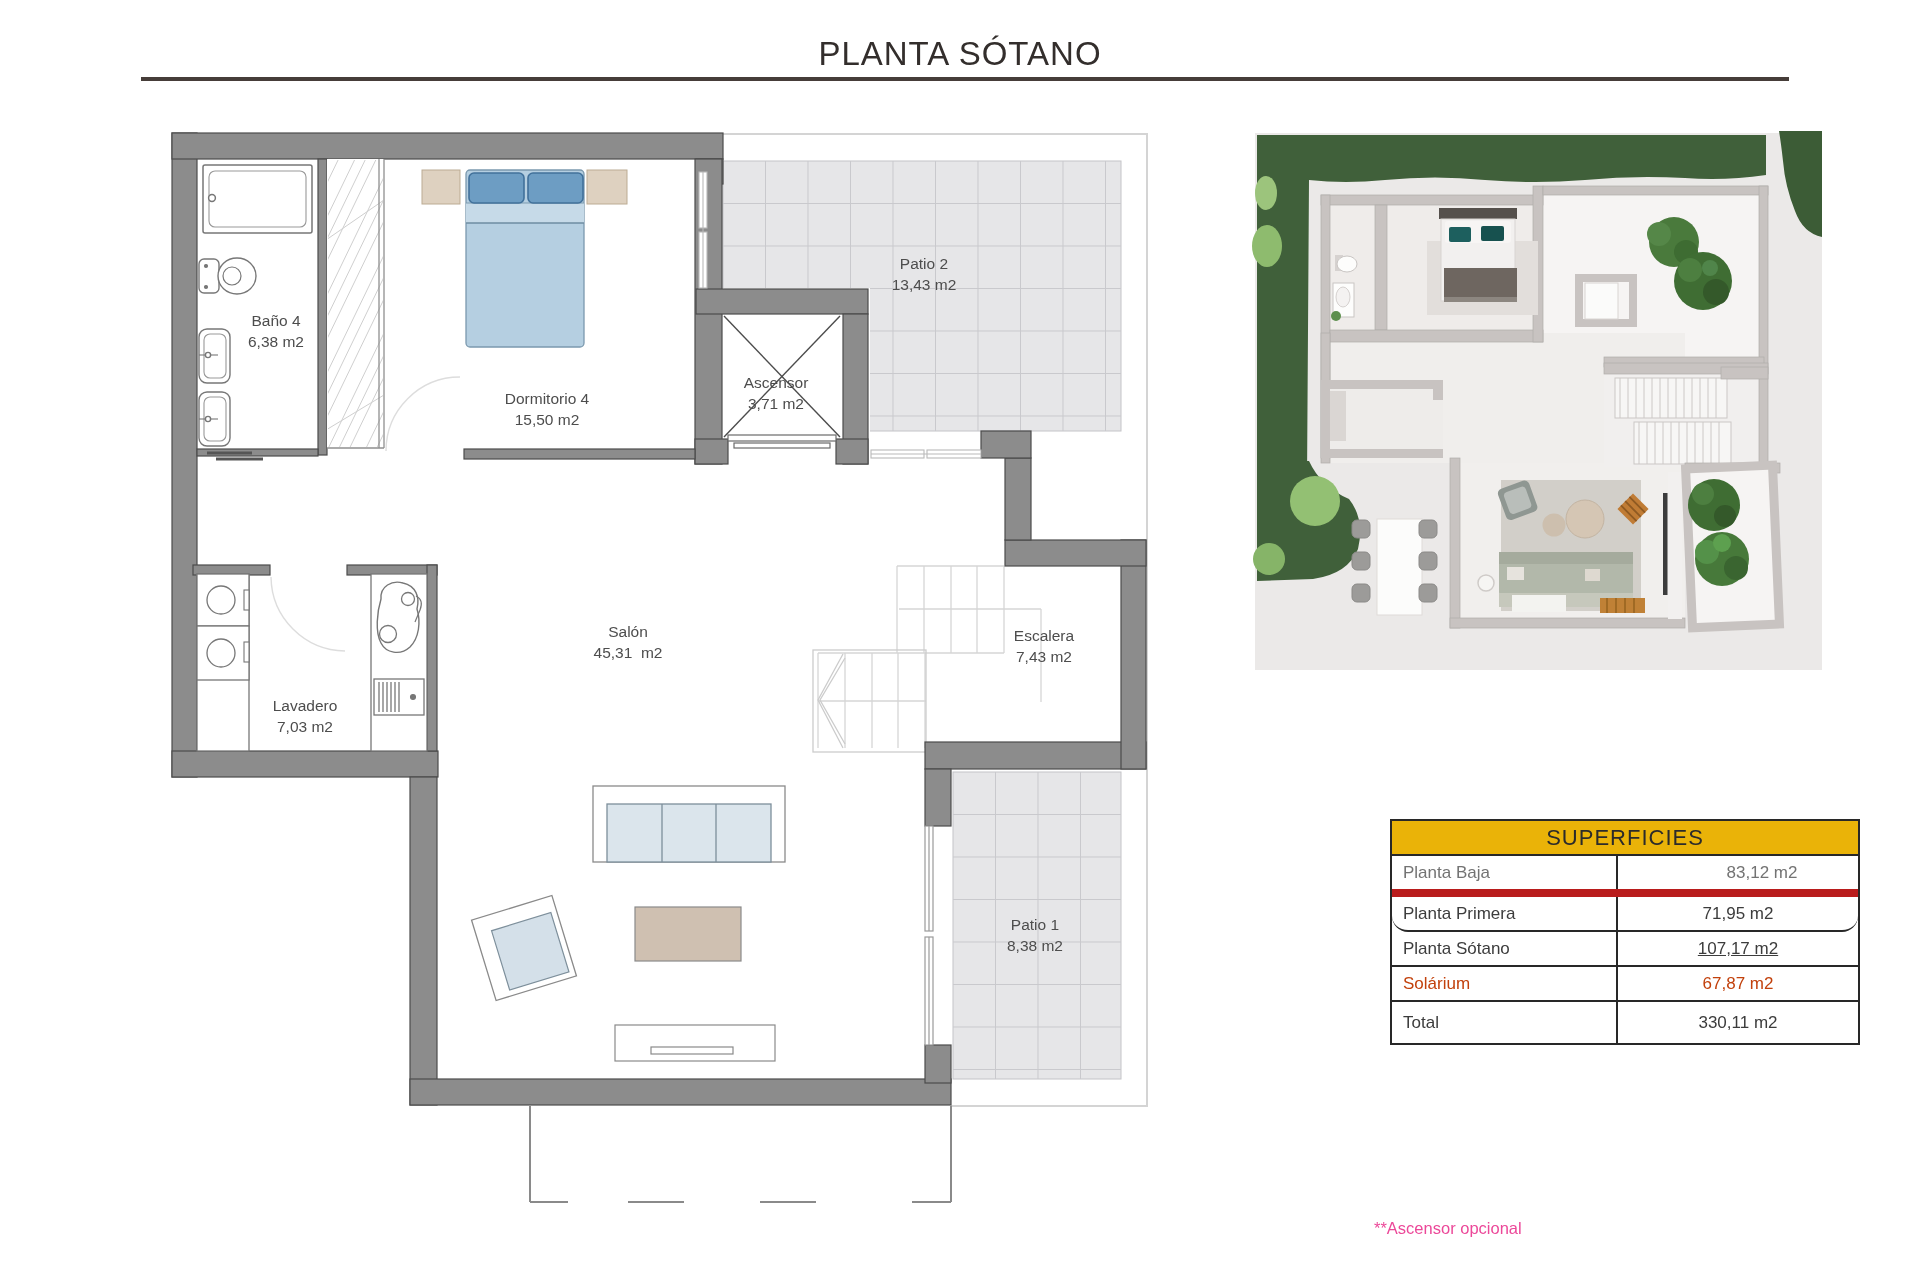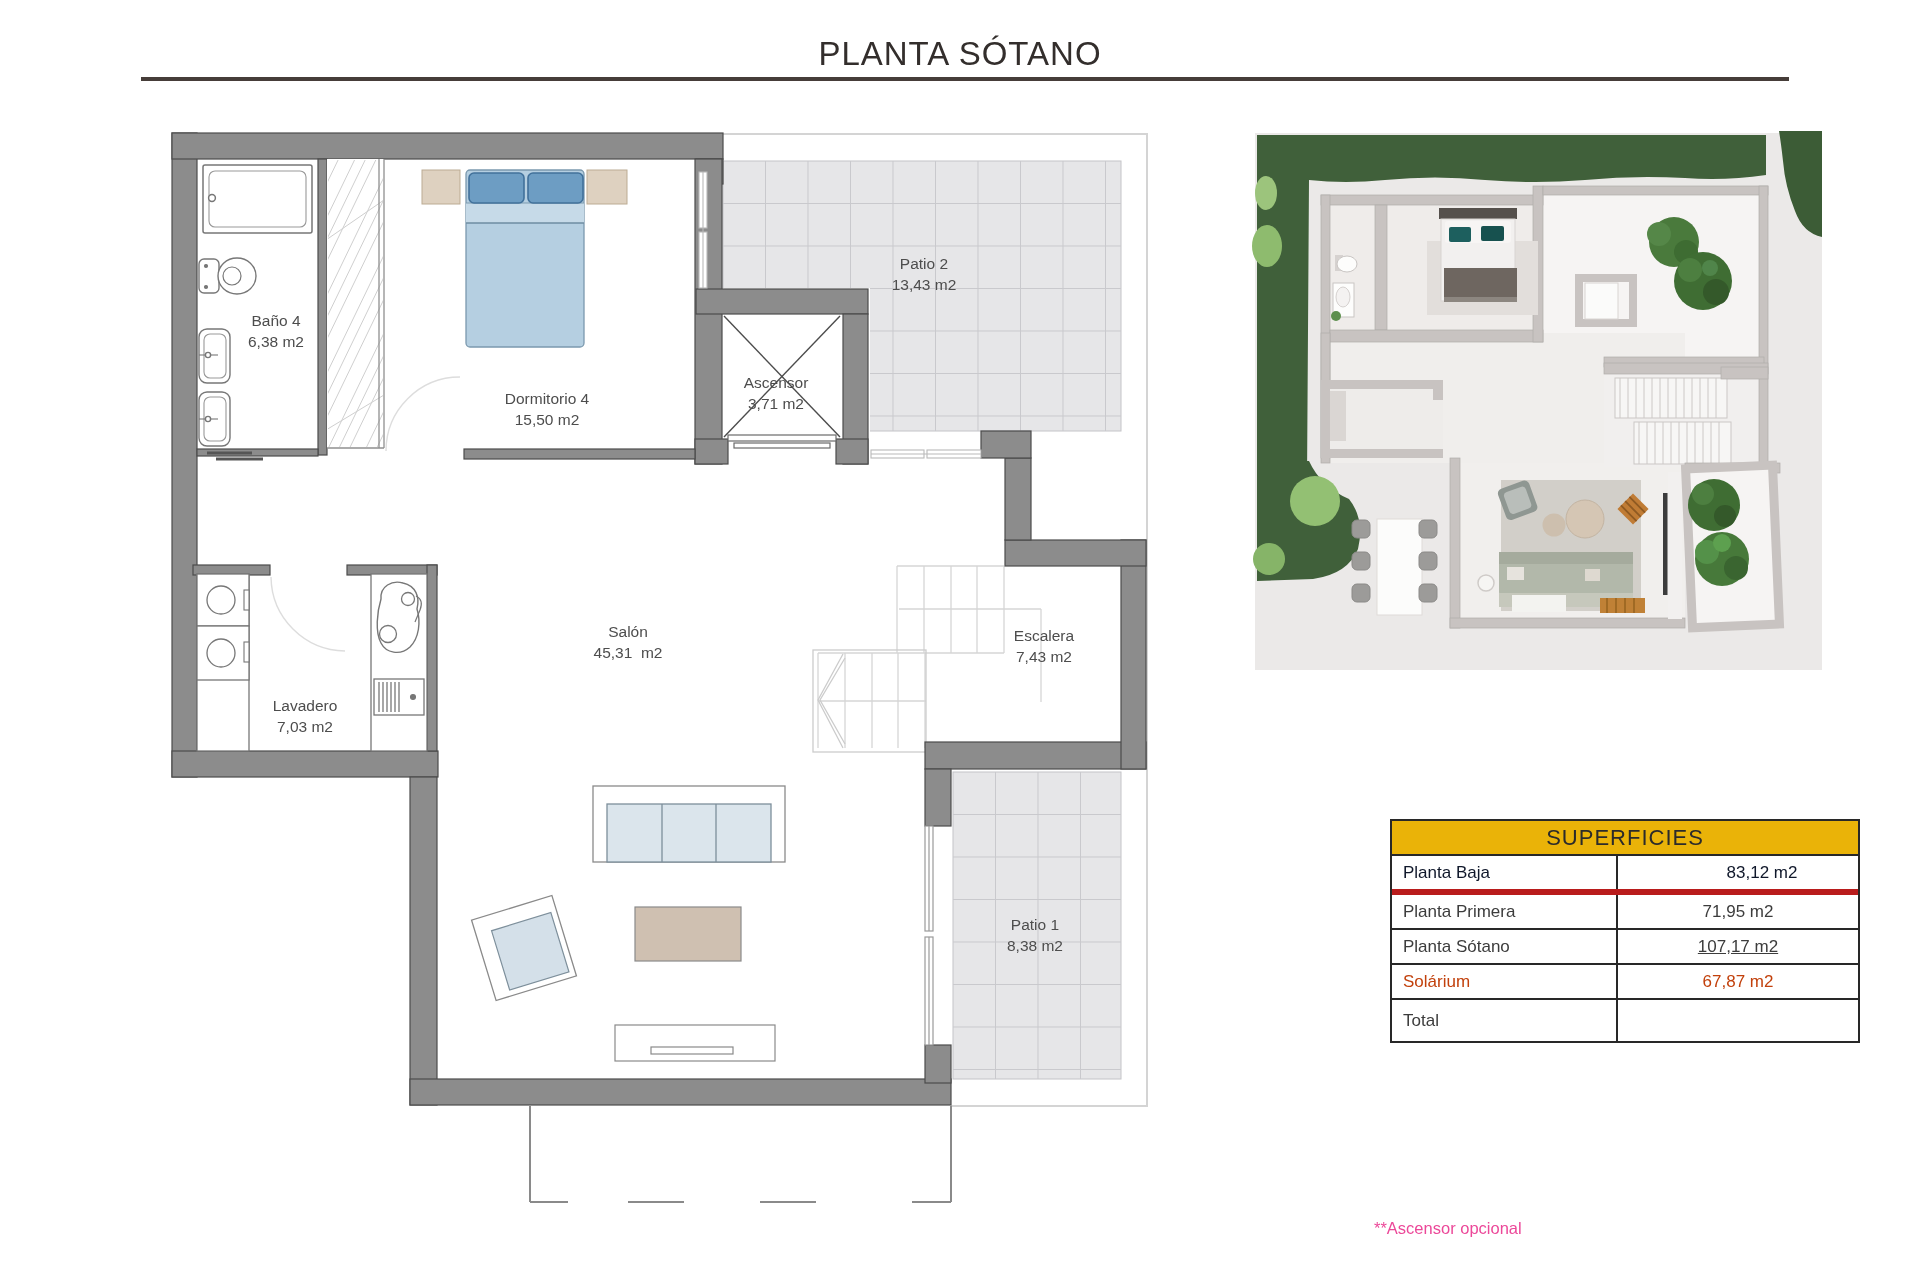--- a/index.html
+++ b/index.html
@@ -539,38 +539,39 @@
 <rect x="164" y="421" width="18" height="18" rx="5" fill="#9c9b99" stroke="#8b8a88" stroke-width="1"></rect>
 
 <rect x="164" y="453" width="18" height="18" rx="5" fill="#9c9b99" stroke="#8b8a88" stroke-width="1"></rect>
 </g>
 </svg>
 
 <div class="abs" style="left:1390px;top:819px;width:466px;border:2.5px solid #282828;background:#fff;">
 
 <div style="height:33px;background:#eab308;border-bottom:2px solid #282828;text-align:center;font-size:22px;letter-spacing:1px;color:#2b2b2b;line-height:34px;">SUPERFICIES</div>
 
-<div style="display:flex;height:33px;border-bottom:6px solid #b91c1c;font-size:17px;color:#0f172a;gap:48px;">
+<div style="display:flex;height:33px;border-bottom:8px solid #b91c1c;font-size:17px;color:#737373;gap:48px;">
 <div style="width:213px;border-right:2px solid #282828;padding-left:11px;display:flex;align-items:center;">Planta Baja</div>
 <div style="flex:1;display:flex;align-items:center;justify-content:center;border-radius:6px;">83,12 m2</div>
 </div>
 
-<div style="display:flex;height:33px;border-bottom:2px solid #282828;font-size:17px;color:#3c3c3c;">
+<div style="display:flex;height:33px;border-bottom:2px solid #282828;font-size:17px;color:#3c3c3c;border-radius:16px;">
 <div style="width:213px;border-right:2px solid #282828;padding-left:11px;display:flex;align-items:center;">Planta Primera</div>
 <div style="flex:1;display:flex;align-items:center;justify-content:center;">71,95 m2</div>
 </div>
 
 <div style="display:flex;height:33px;border-bottom:2px solid #282828;font-size:17px;color:#3c3c3c;">
 <div style="width:213px;border-right:2px solid #282828;padding-left:11px;display:flex;align-items:center;">Planta Sótano</div>
 <div style="flex:1;display:flex;align-items:center;justify-content:center;text-decoration:underline;">107,17 m2</div>
 </div>
 
 <div style="display:flex;height:33px;border-bottom:2px solid #282828;font-size:17px;color:#c2410c;">
 <div style="width:213px;border-right:2px solid #282828;padding-left:11px;display:flex;align-items:center;">Solárium</div>
 <div style="flex:1;display:flex;align-items:center;justify-content:center;">67,87 m2</div>
 </div>
 
 <div style="display:flex;height:41px;font-size:17px;color:#3c3c3c;">
 <div style="width:213px;border-right:2px solid #282828;padding-left:11px;display:flex;align-items:center;">Total</div>
+<div style="flex:1;display:flex;align-items:center;justify-content:center;">330,11 m2</div>
 </div>
 </div>
 
 <div class="abs" style="left:1374px;top:1219px;font-size:16.5px;color:#ec4899;">**Ascensor opcional</div>
 
 </body></html>

